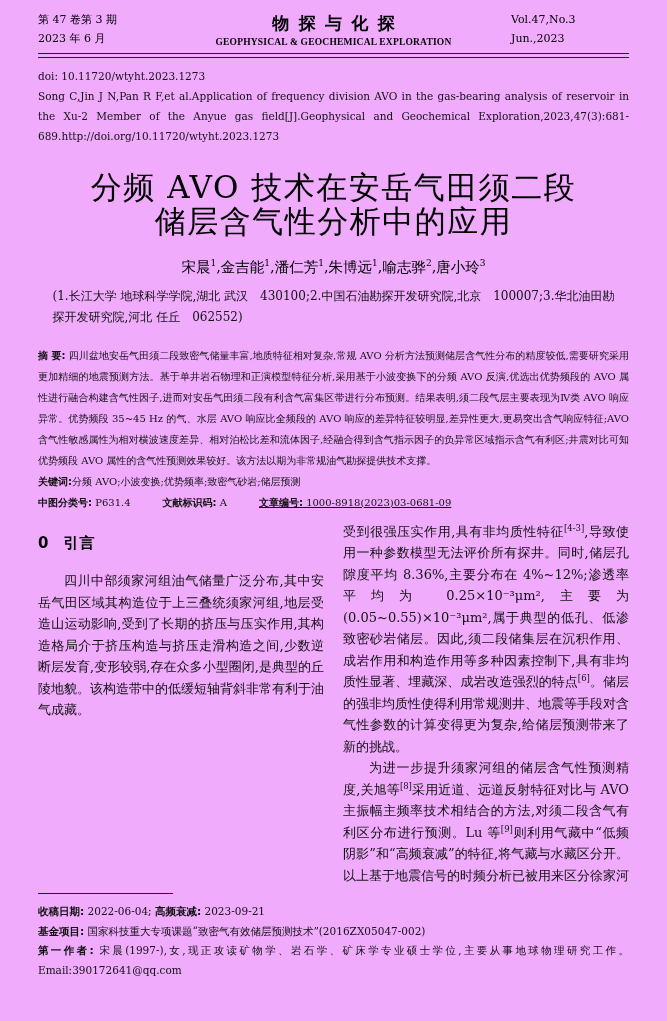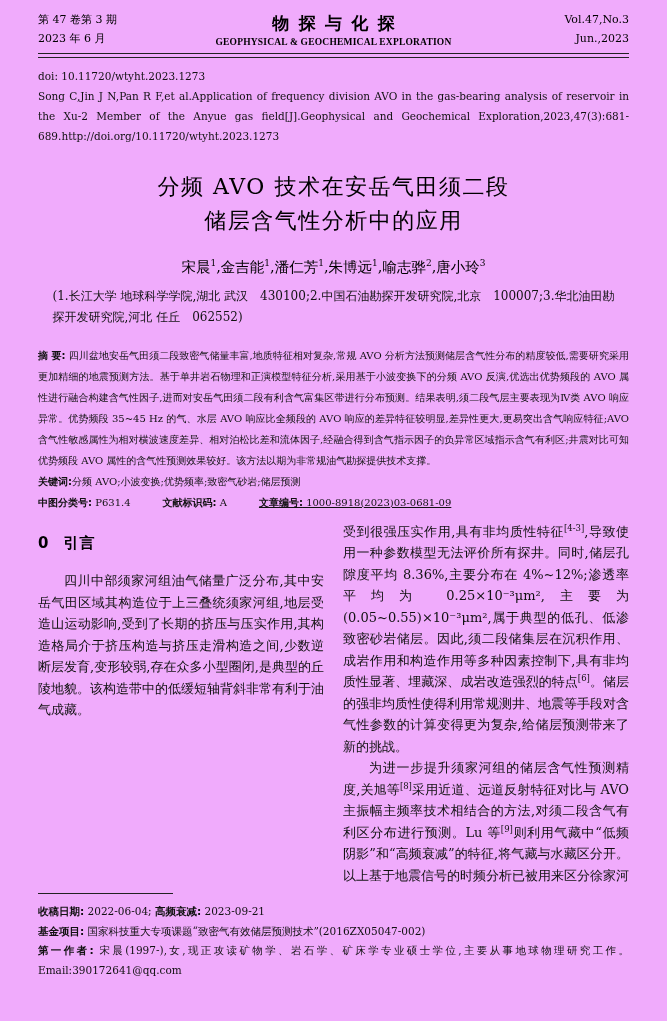--- a/index.html
+++ b/index.html
@@ -4,31 +4,31 @@
 <style>
   html,body{margin:0;padding:0;background:#ffffff;}
   .page{
     width:667px;height:1021px;box-sizing:border-box;background:#f0abfc;
     color:#111;font-family:"DejaVu Serif","Liberation Serif",serif;
     padding:10px 38px 8px 38px;position:relative;overflow:hidden;
   }
   
   .hdr{display:flex;justify-content:space-between;align-items:center;}
   .hdr-side{font-size:11px;line-height:19px;width:118px;color:#000;}
-  .hdr-right{text-align:right;}
+  .hdr-right{}
   .hdr-center{text-align:center;flex:1;}
   .journal-cn{font-size:17px;font-weight:700;letter-spacing:0.55em;margin-left:0.55em;color:#000;}
   .journal-en{font-size:9.5px;font-weight:700;letter-spacing:0.2px;margin-top:2px;color:#000;
     font-family:"Liberation Serif","DejaVu Serif",serif;}
   .double-rule{height:2.5px;border-top:1.6px solid #222;border-bottom:1.6px solid #222;margin-top:5px;}
   
   .citation{margin-top:8px;font-size:10.5px;line-height:20px;}
   .citation p{margin:0;text-align:justify;overflow-wrap:break-word;}
   
-  .title{margin:24px 0 12px;text-align:center;font-weight:400;font-size:22px;line-height:34px;letter-spacing:1.5px;color:#000;}
+  .title{margin:24px 0 12px;text-align:center;font-weight:400;font-size:31px;line-height:34px;letter-spacing:1.5px;color:#000;}
   .tline{display:block;}
   .authors{margin-top:20px;text-align:center;font-size:14.5px;color:#000;}
   .authors sup{font-size:9px;}
   .affiliation{width:562px;margin:9px auto 0;font-size:12px;line-height:21px;text-align:justify;}
   
   .abstract{margin-top:17px;font-size:10px;line-height:21px;}
   .abstract p{margin:0;text-align:justify;}
   .lbl{font-weight:700;font-family:"DejaVu Sans","Liberation Sans",sans-serif;}
   .meta-row .pair{margin-right:32px;white-space:nowrap;}
   .meta-row .pair:last-child{margin-right:0;text-decoration:underline;}

